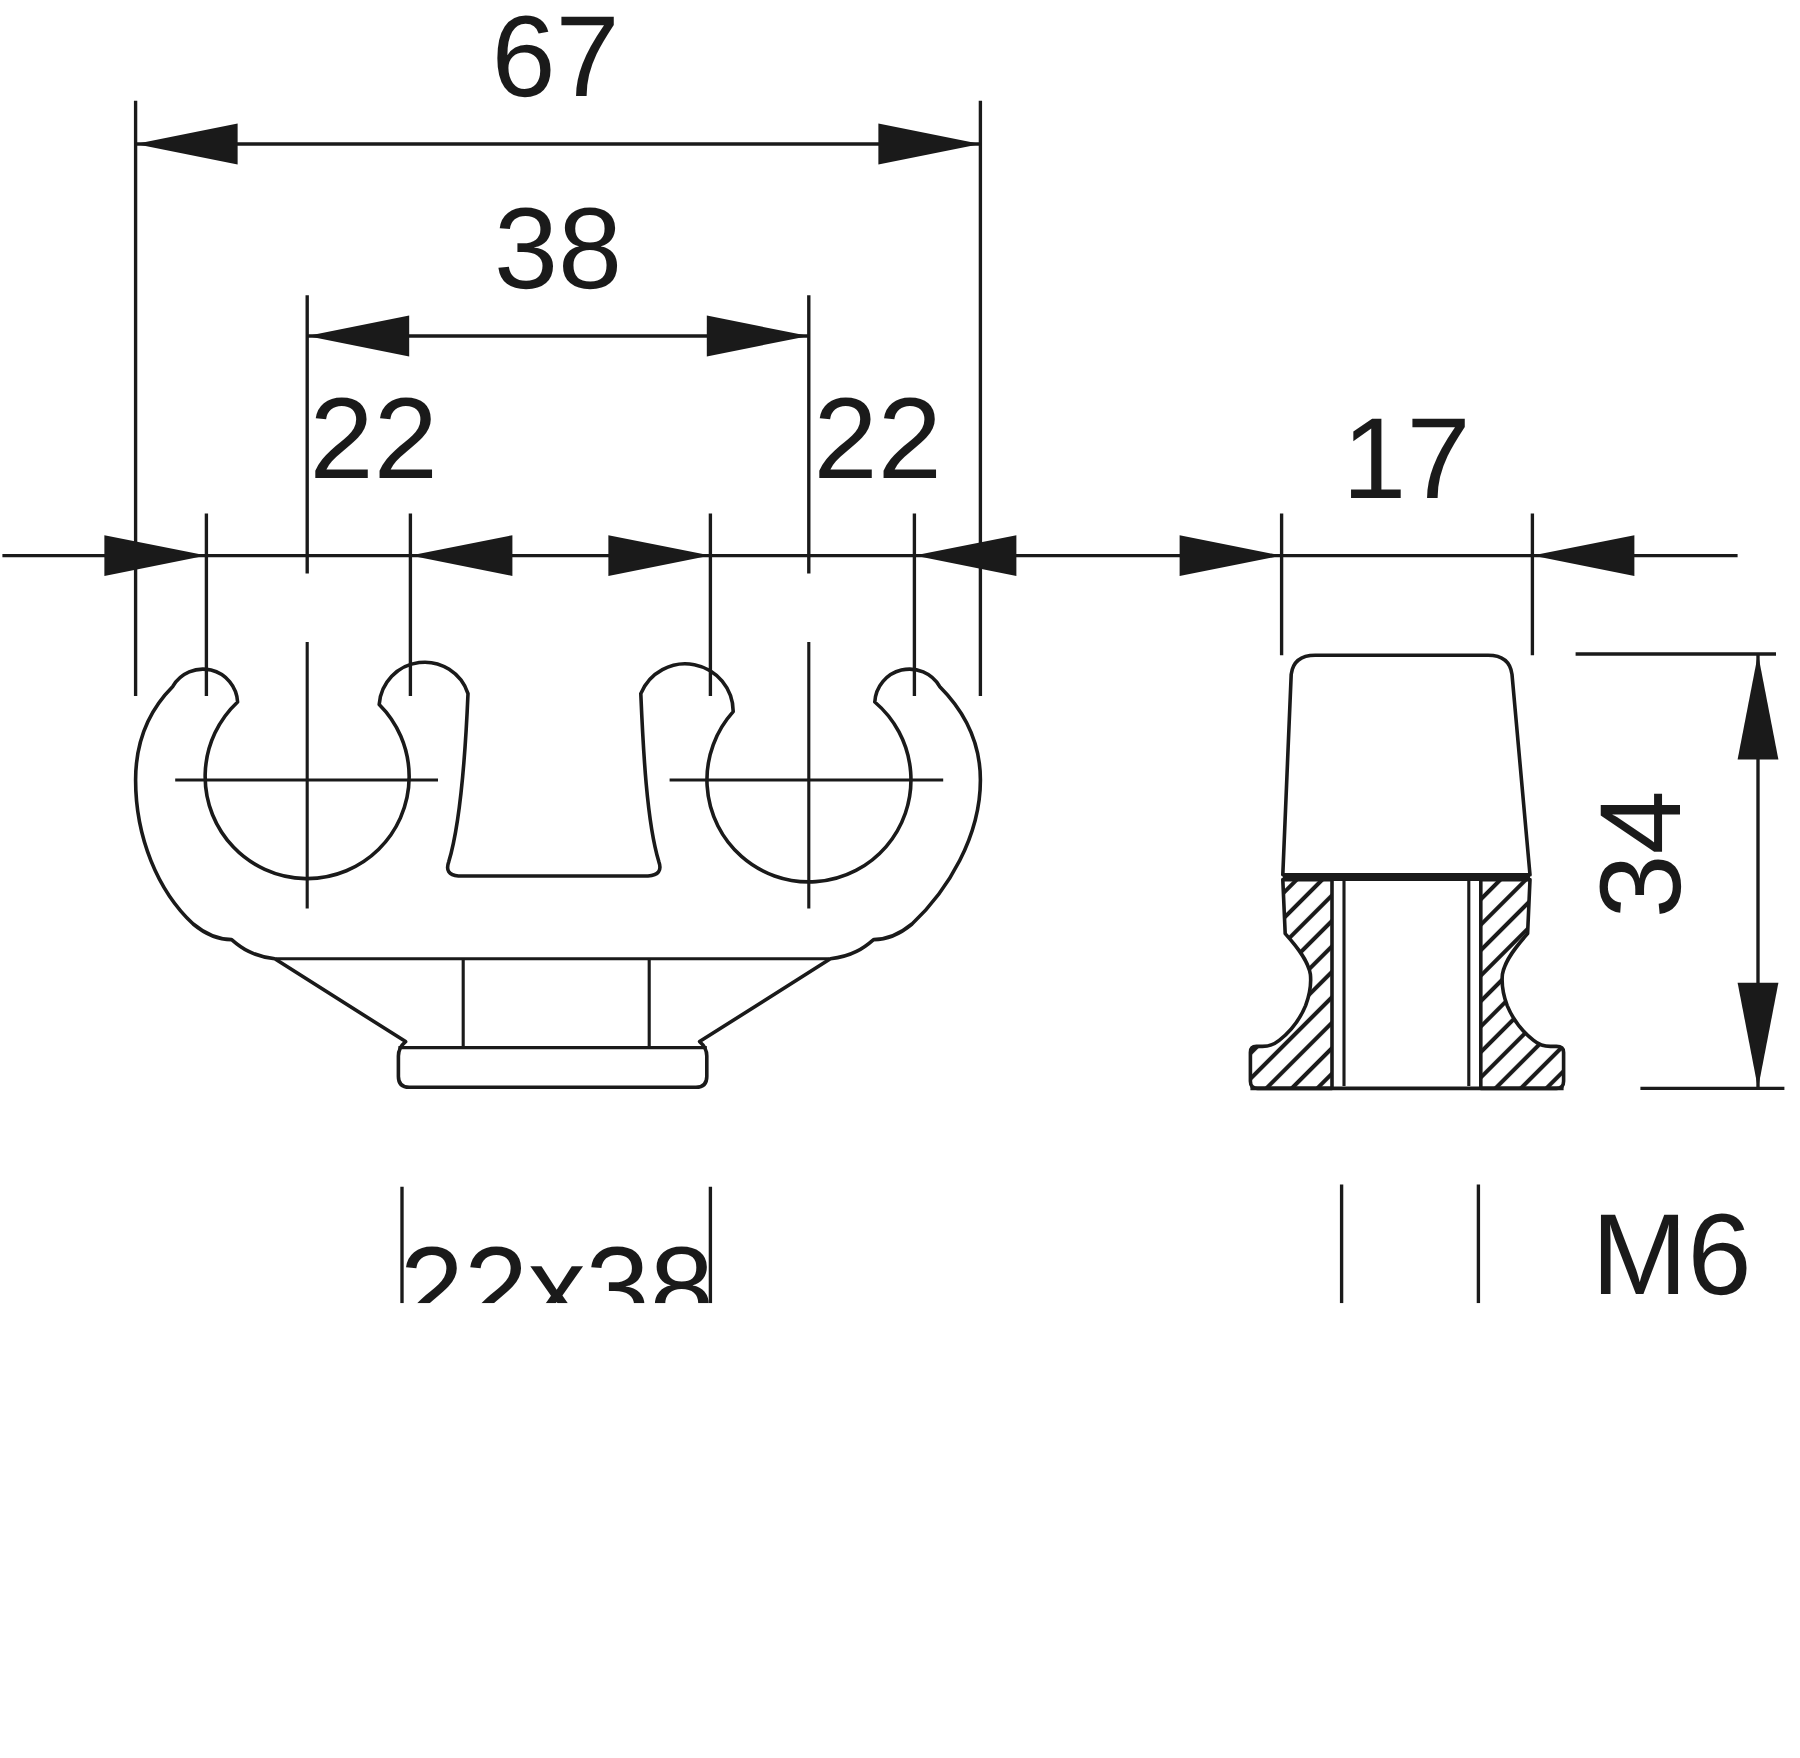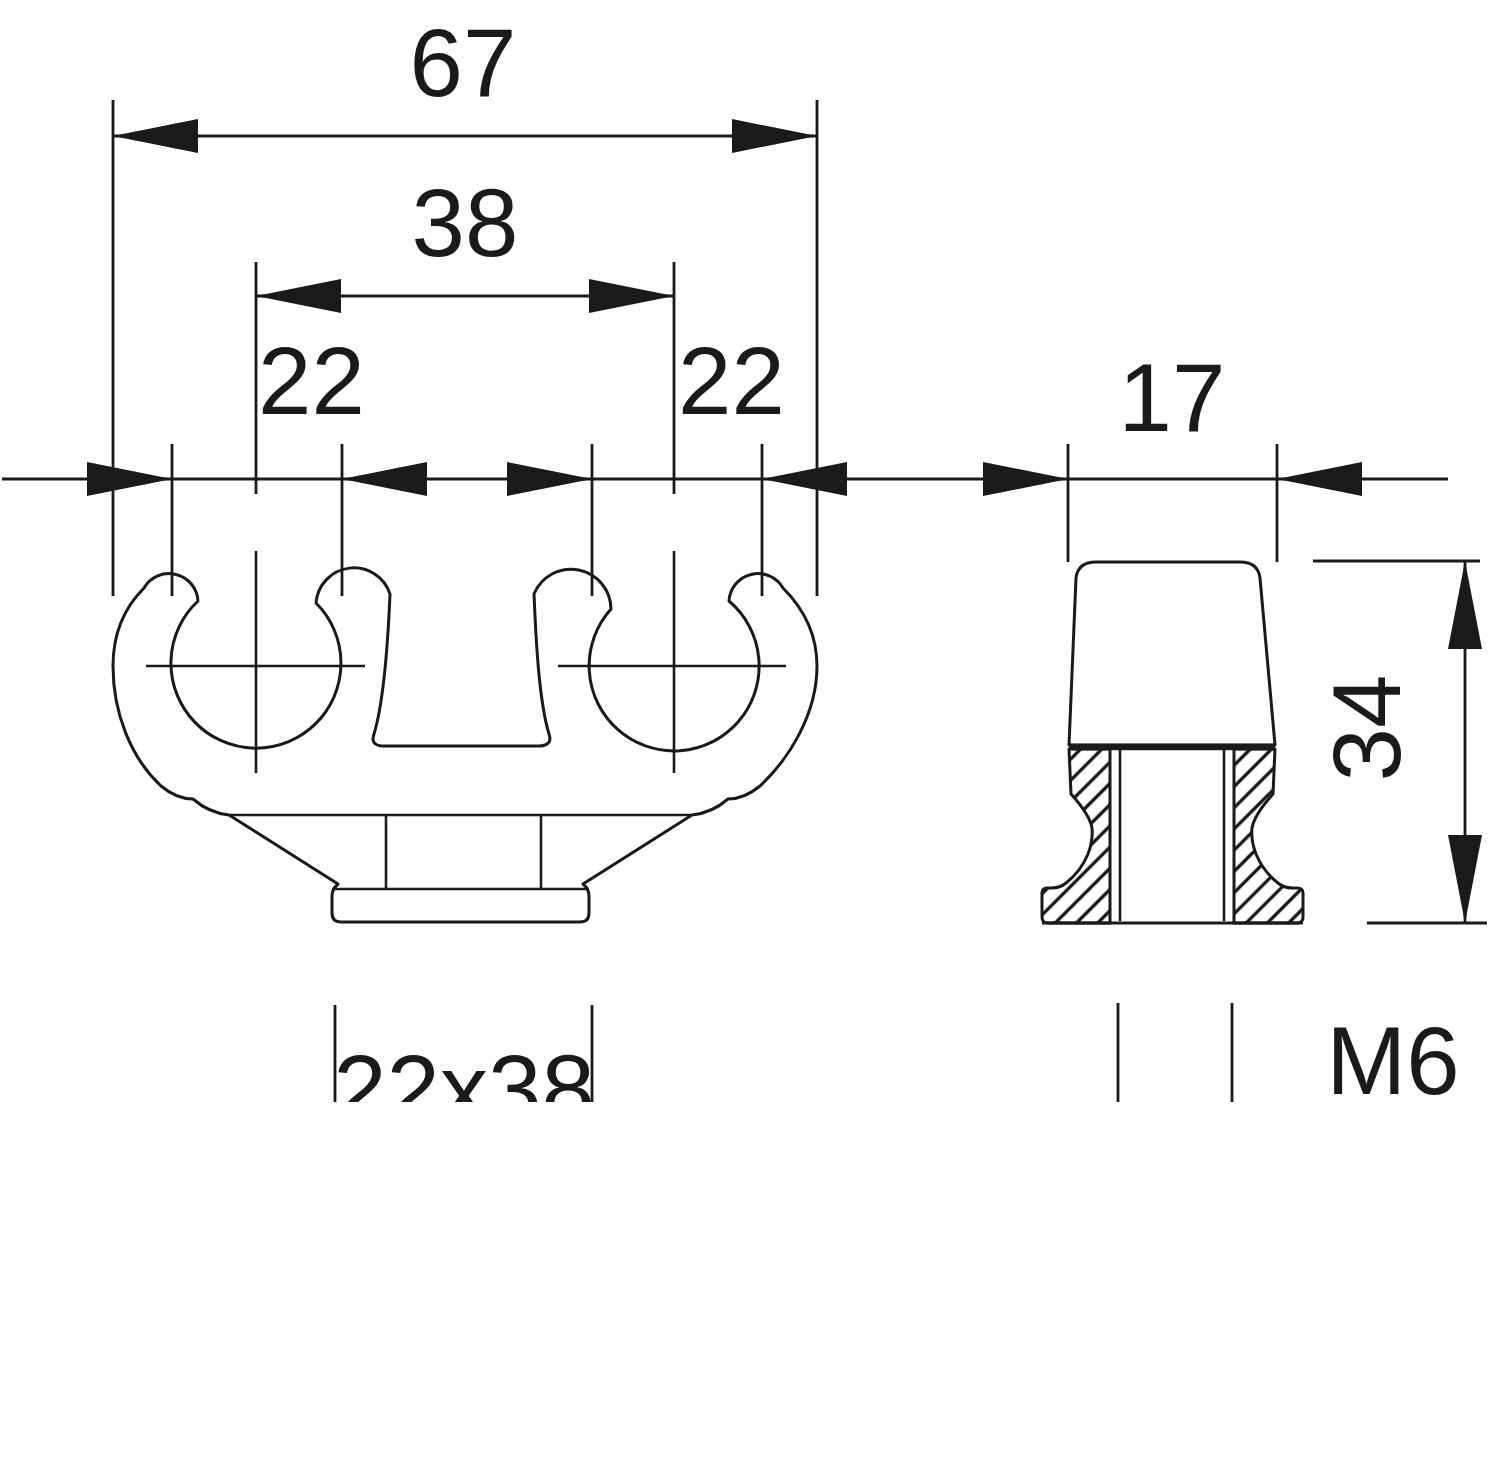--- a/index.html
+++ b/index.html
@@ -6,21 +6,20 @@
     margin: 0;
     padding: 0;
     background: #ffffff;
   }
   .sheet {
     position: relative;
     width: 1500px;
     height: 1086px;
     background: #ffffff;
     overflow: hidden;
-    margin-top: 16px;
   }
   svg text {
     font-family: "Liberation Sans", "DejaVu Sans", sans-serif;
     font-size: 96px;
     fill: #1a1a1a;
   }
   .outline  { fill: #ffffff; stroke: #1a1a1a; stroke-width: 3;   stroke-linejoin: round; }
   .thin     { fill: none;    stroke: #1a1a1a; stroke-width: 2.6; }
   .medium   { fill: none;    stroke: #1a1a1a; stroke-width: 3;   }
   .thick    { fill: none;    stroke: #1a1a1a; stroke-width: 6.5; }

